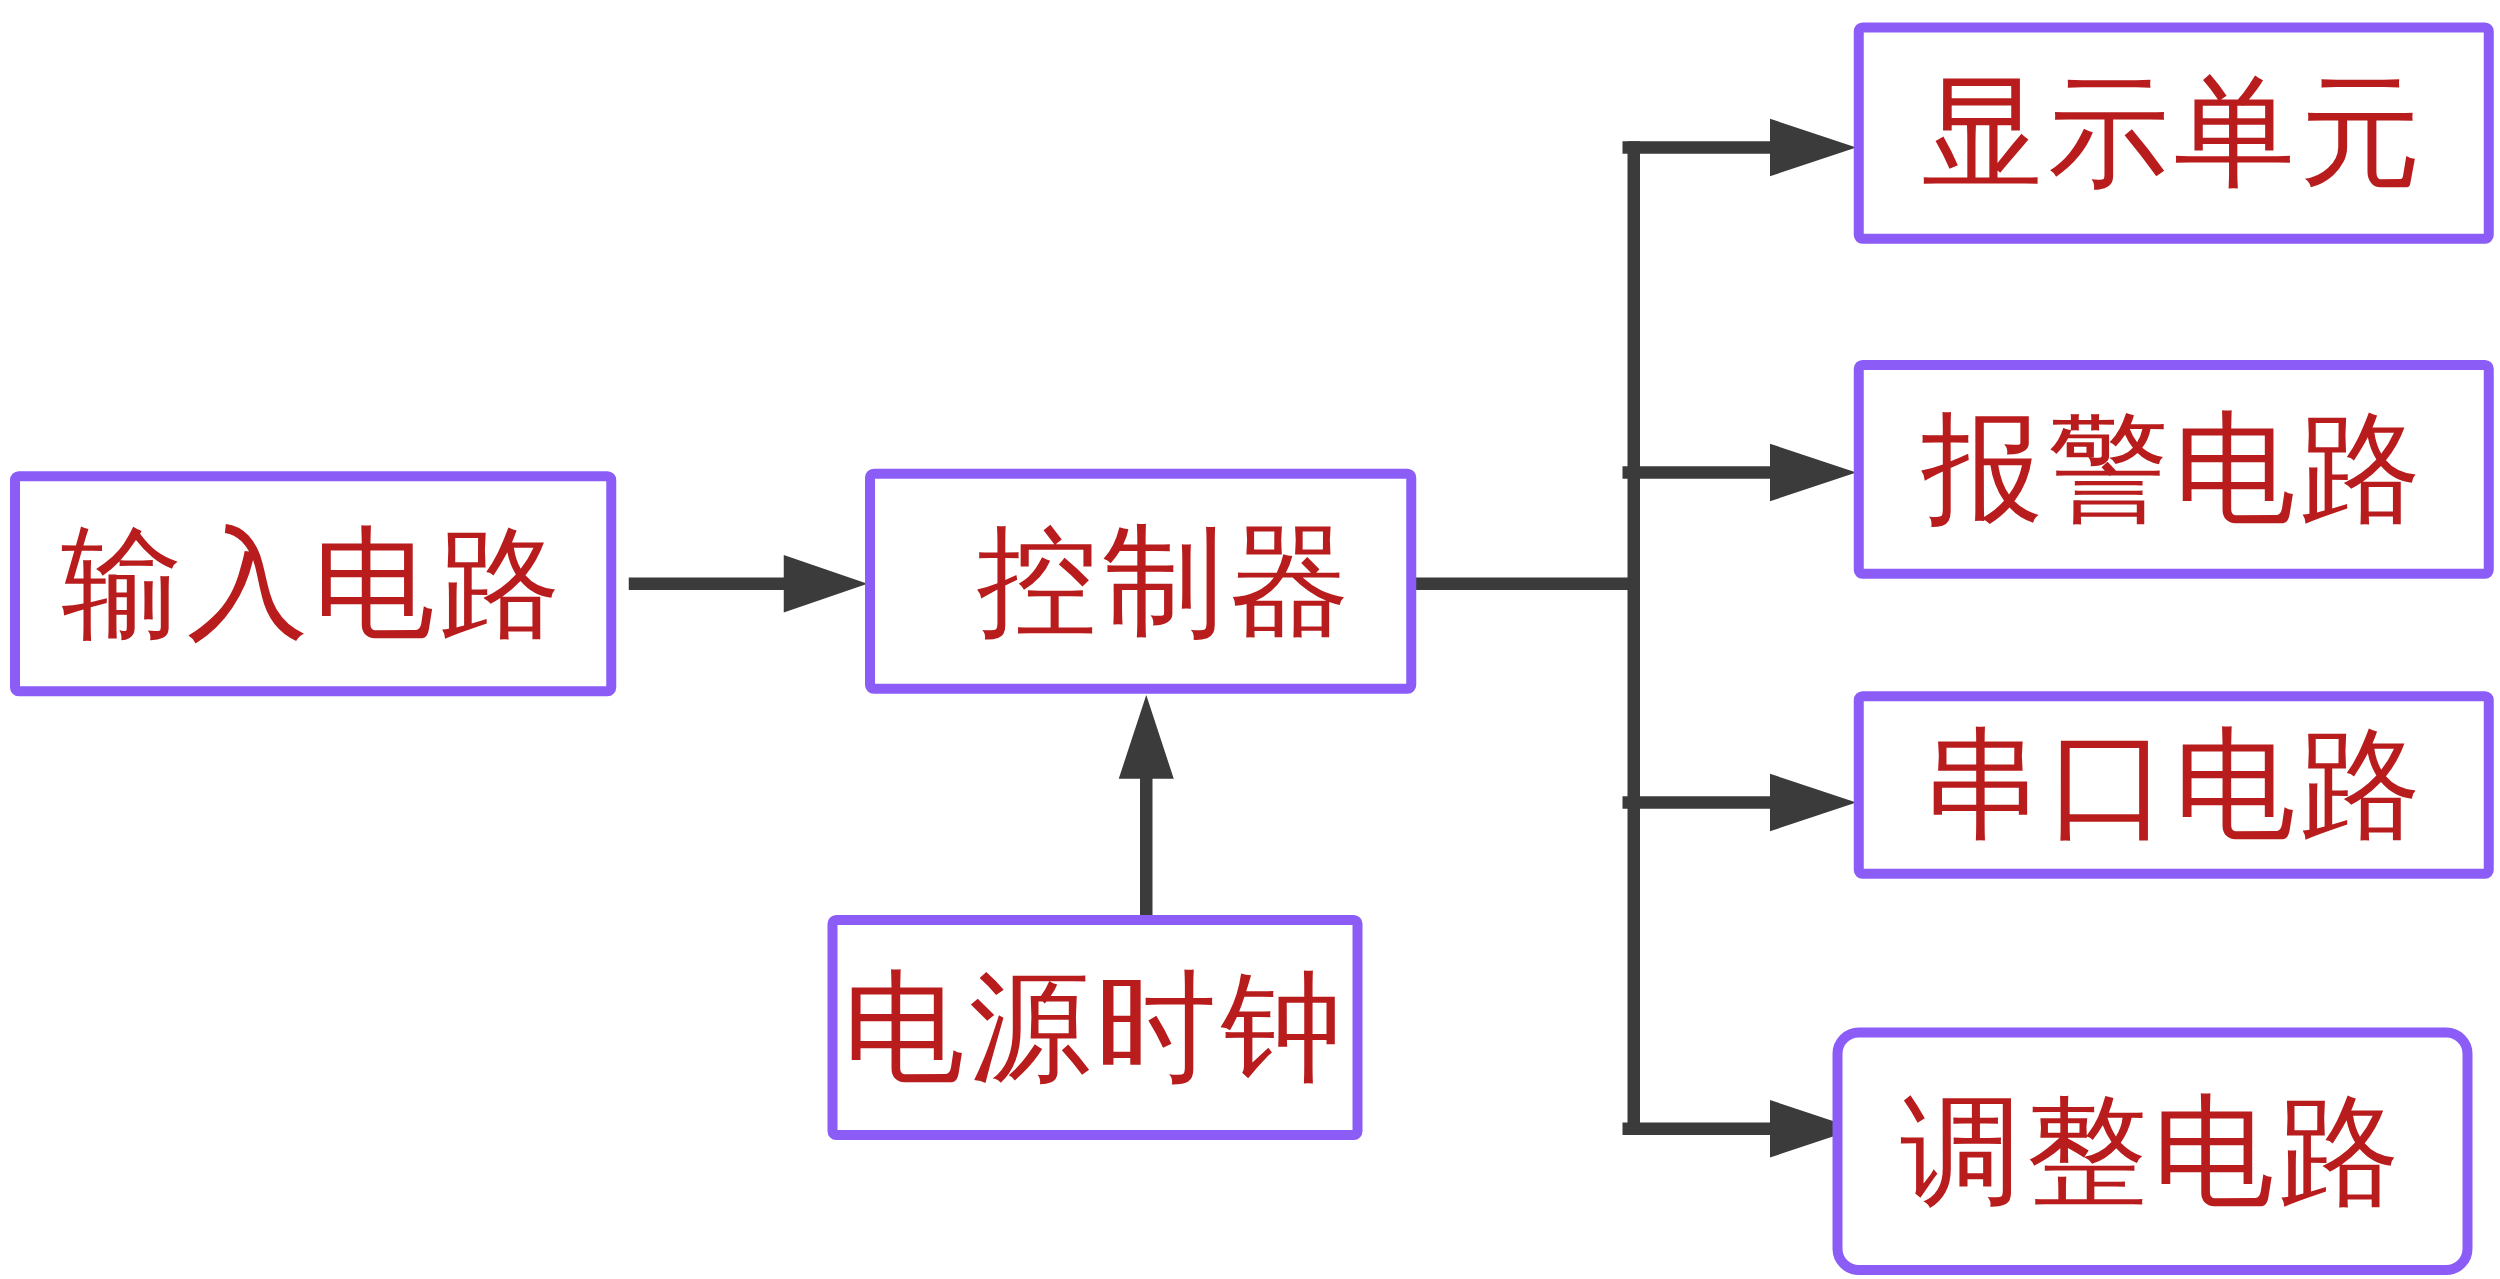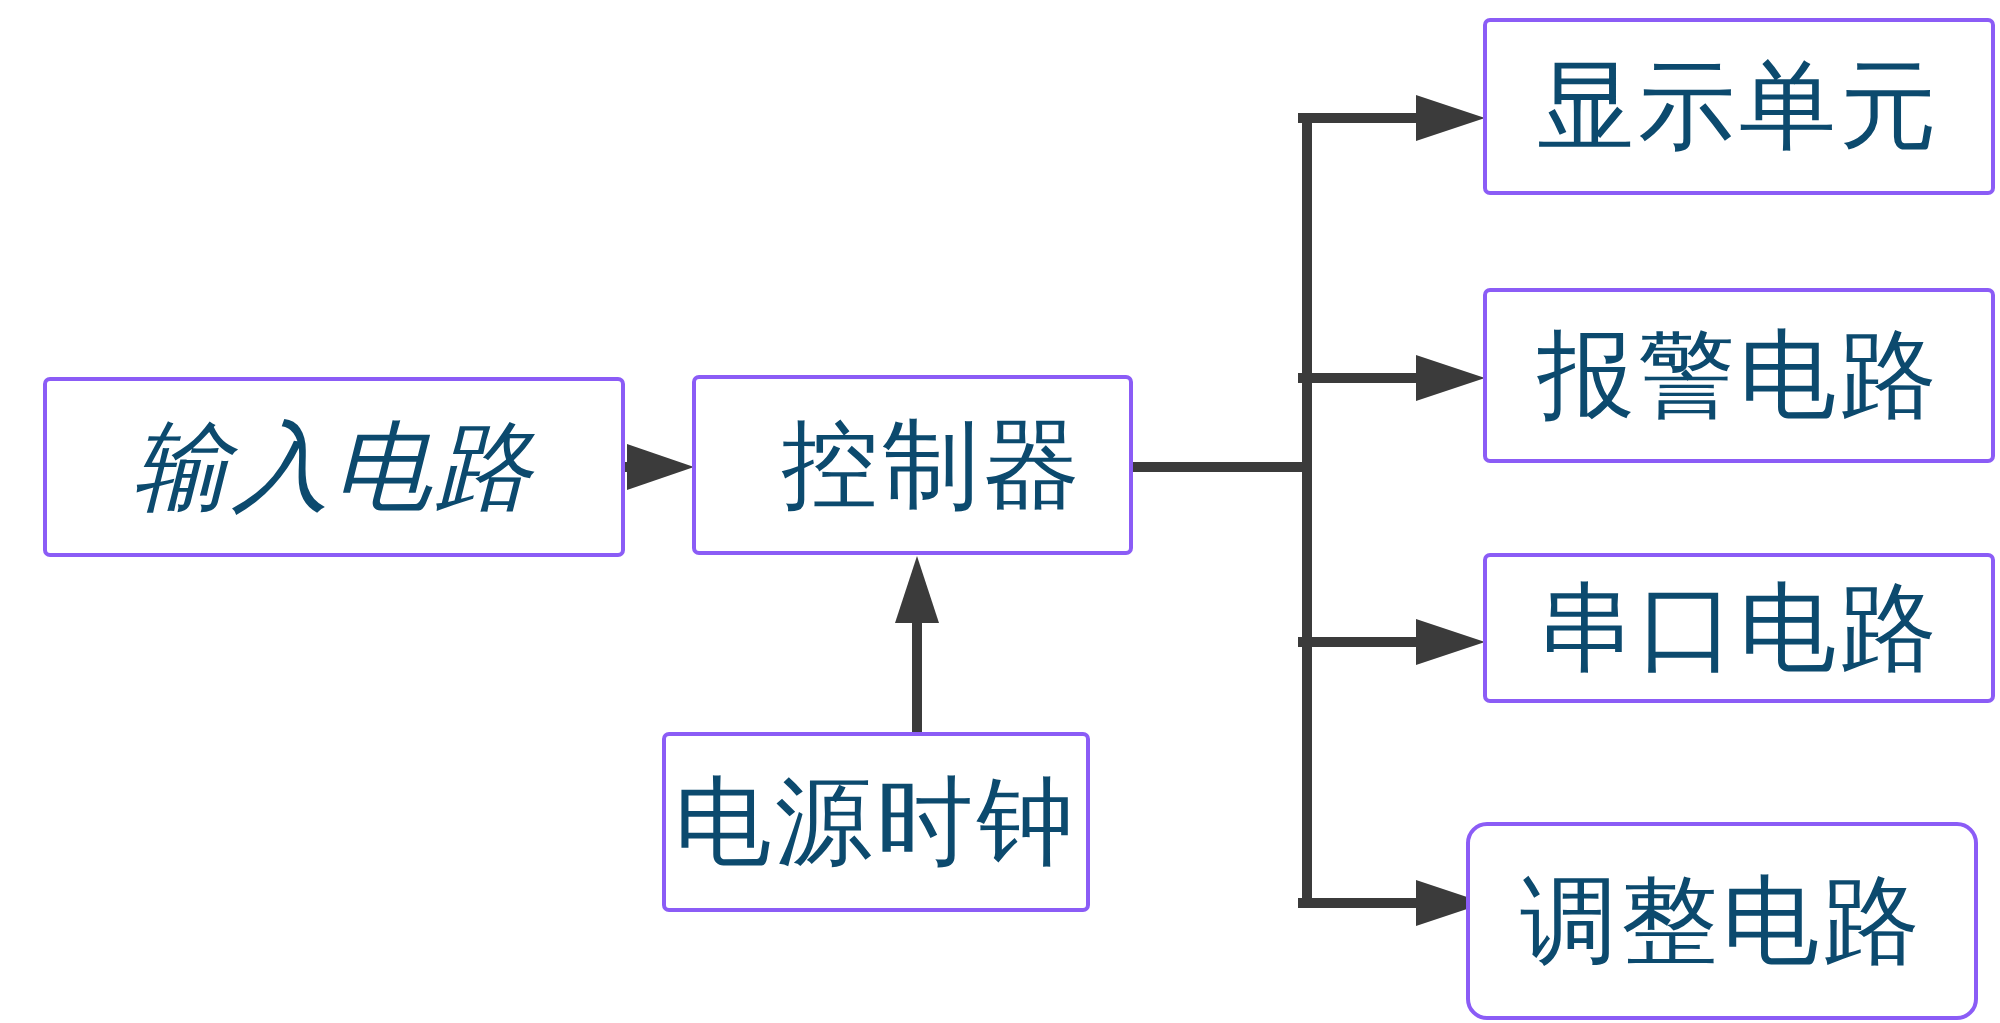--- a/index.html
+++ b/index.html
@@ -19,34 +19,34 @@
     position: absolute;
     left: 0;
     top: 0;
     width: 2000px;
     height: 1023px;
     display: block;
   }
   .node {
     position: absolute;
     box-sizing: border-box;
-    border: 4px solid #8b5cf6;
+    border: 8px solid #8b5cf6;
     border-radius: 7px;
     background: #ffffff;
     display: flex;
     align-items: center;
     justify-content: center;
     font-size: 97px;
     letter-spacing: 0.04em;
-    color: #0c4a6e;
+    color: #b91c1c;
     white-space: nowrap;
     line-height: 1;
   }
   
-  .n-input      { left: 43px;   top: 377px; width: 582px; height: 180px; font-style: italic; }
+  .n-input      { left: 8px;   top: 377px; width: 485px; height: 180px; }
   .n-controller { left: 692px;  top: 375px; width: 441px; height: 180px; padding-left: 40px; }
   .n-power      { left: 662px;  top: 732px; width: 428px; height: 180px; }
   .n-display    { left: 1483px; top: 18px;  width: 512px; height: 177px; }
   .n-alarm      { left: 1483px; top: 288px; width: 512px; height: 175px; }
   .n-serial     { left: 1483px; top: 553px; width: 512px; height: 150px; }
   .n-adjust     { left: 1466px; top: 822px; width: 512px; height: 198px; border-radius: 21px; }
 </style>
 </head>
 <body>
 

